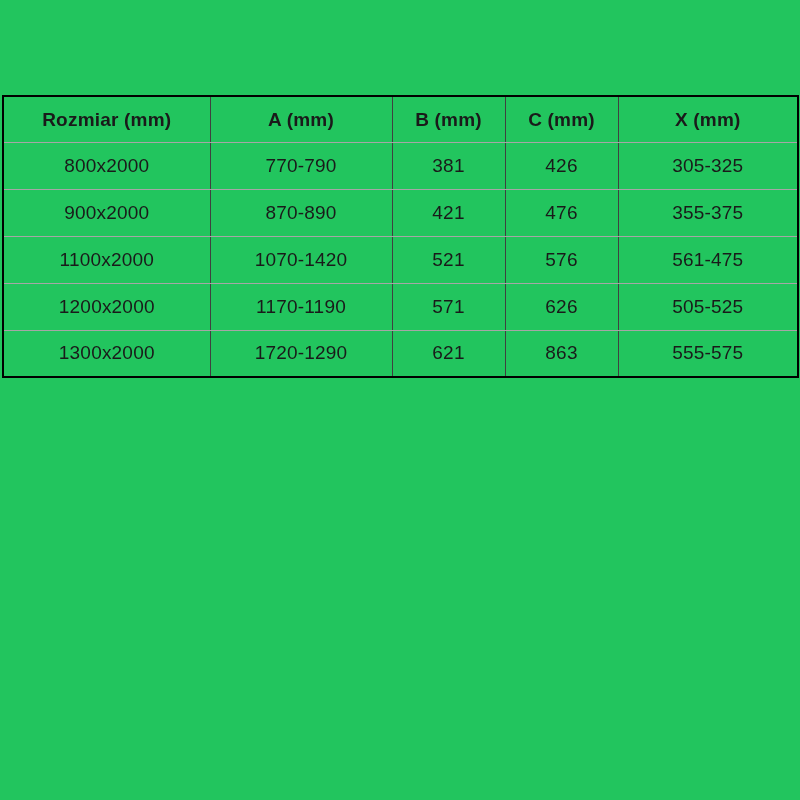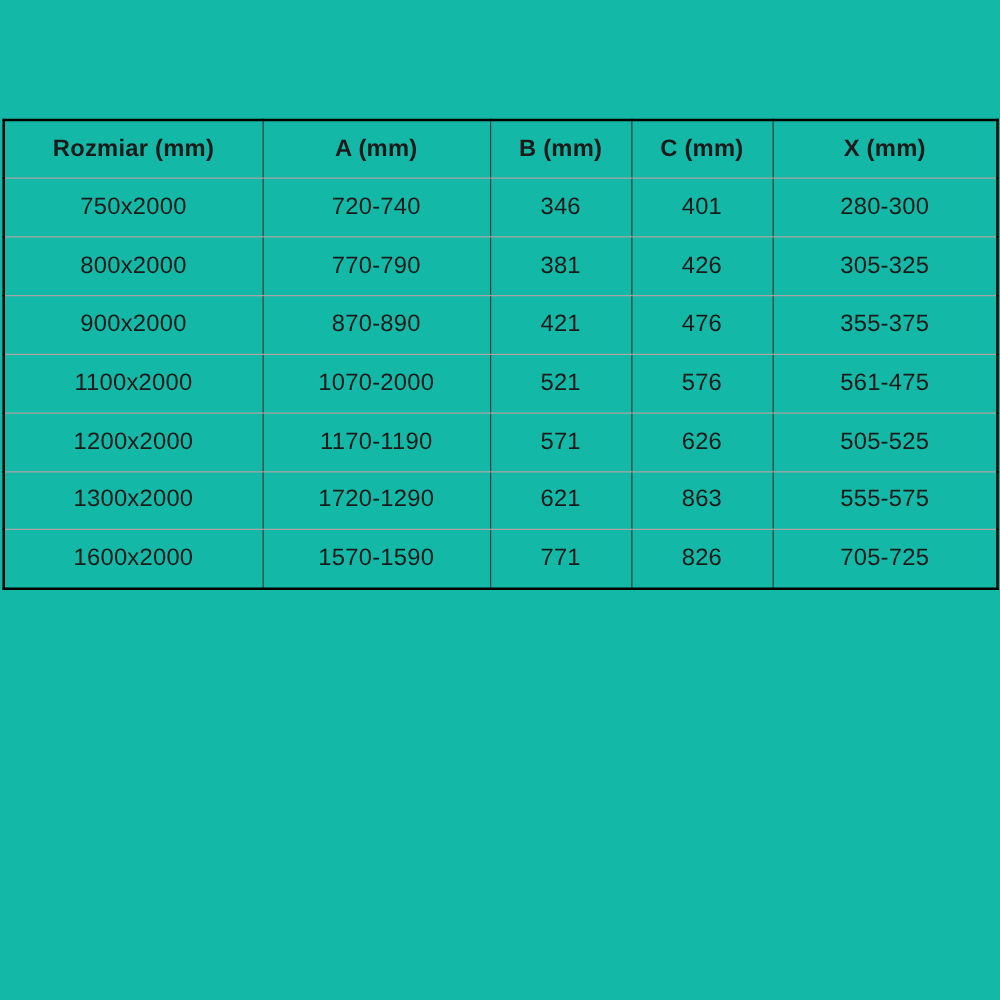--- a/index.html
+++ b/index.html
@@ -4,21 +4,21 @@
 <style>
   html, body {
     margin: 0;
     padding: 0;
     background: #ffffff;
   }
   .page {
     position: relative;
     width: 800px;
     height: 800px;
-    background: #14b8a6;
+    background: #22c55e;
     font-family: "Liberation Sans", "DejaVu Sans", sans-serif;
     overflow: hidden;
   }
   table.dim-table {
     position: absolute;
     left: 2px;
     top: 95px;
     width: 795px;
     border-collapse: collapse;
     table-layout: fixed;
@@ -63,63 +63,49 @@
       <tr>
           <th>Rozmiar (mm)</th>
           <th>A (mm)</th>
           <th>B (mm)</th>
           <th>C (mm)</th>
           <th>X (mm)</th>
         </tr>
     </thead>
     <tbody>
         <tr>
-          <td>750x2000</td>
-          <td>720-740</td>
-          <td>346</td>
-          <td>401</td>
-          <td>280-300</td>
-        </tr>
-        <tr>
           <td>800x2000</td>
           <td>770-790</td>
           <td>381</td>
           <td>426</td>
           <td>305-325</td>
         </tr>
         <tr>
           <td>900x2000</td>
           <td>870-890</td>
           <td>421</td>
           <td>476</td>
           <td>355-375</td>
         </tr>
         <tr>
           <td>1100x2000</td>
-          <td>1070-2000</td>
+          <td>1070-1420</td>
           <td>521</td>
           <td>576</td>
           <td>561-475</td>
         </tr>
         <tr>
           <td>1200x2000</td>
           <td>1170-1190</td>
           <td>571</td>
           <td>626</td>
           <td>505-525</td>
         </tr>
         <tr>
           <td>1300x2000</td>
           <td>1720-1290</td>
           <td>621</td>
           <td>863</td>
           <td>555-575</td>
         </tr>
-        <tr>
-          <td>1600x2000</td>
-          <td>1570-1590</td>
-          <td>771</td>
-          <td>826</td>
-          <td>705-725</td>
-        </tr>
       </tbody>
   </table>
 </div>
 
 </body></html>

